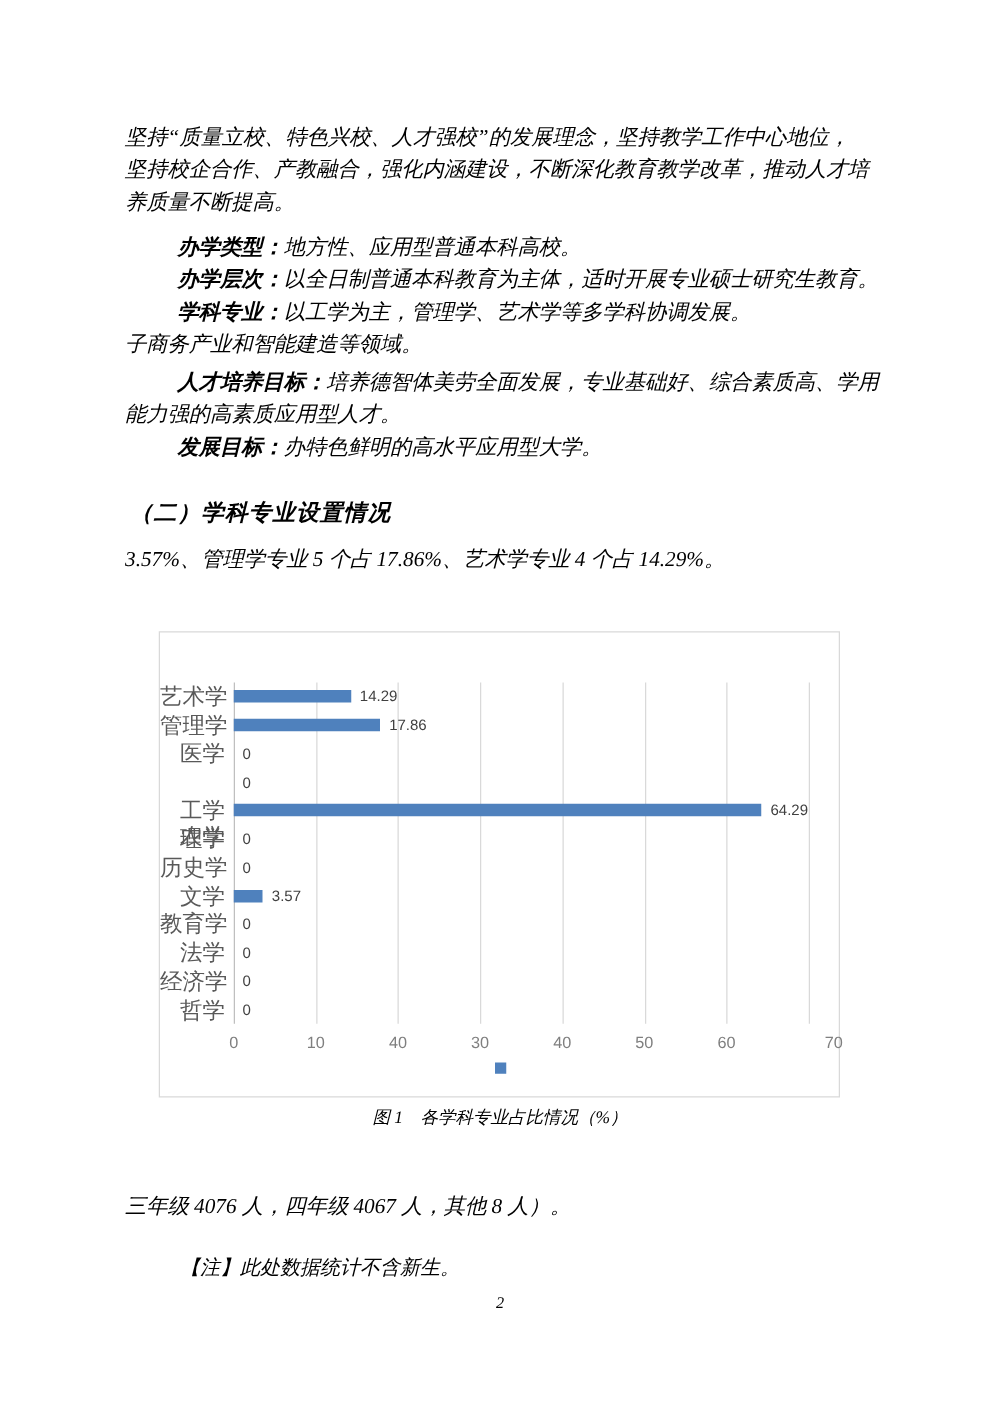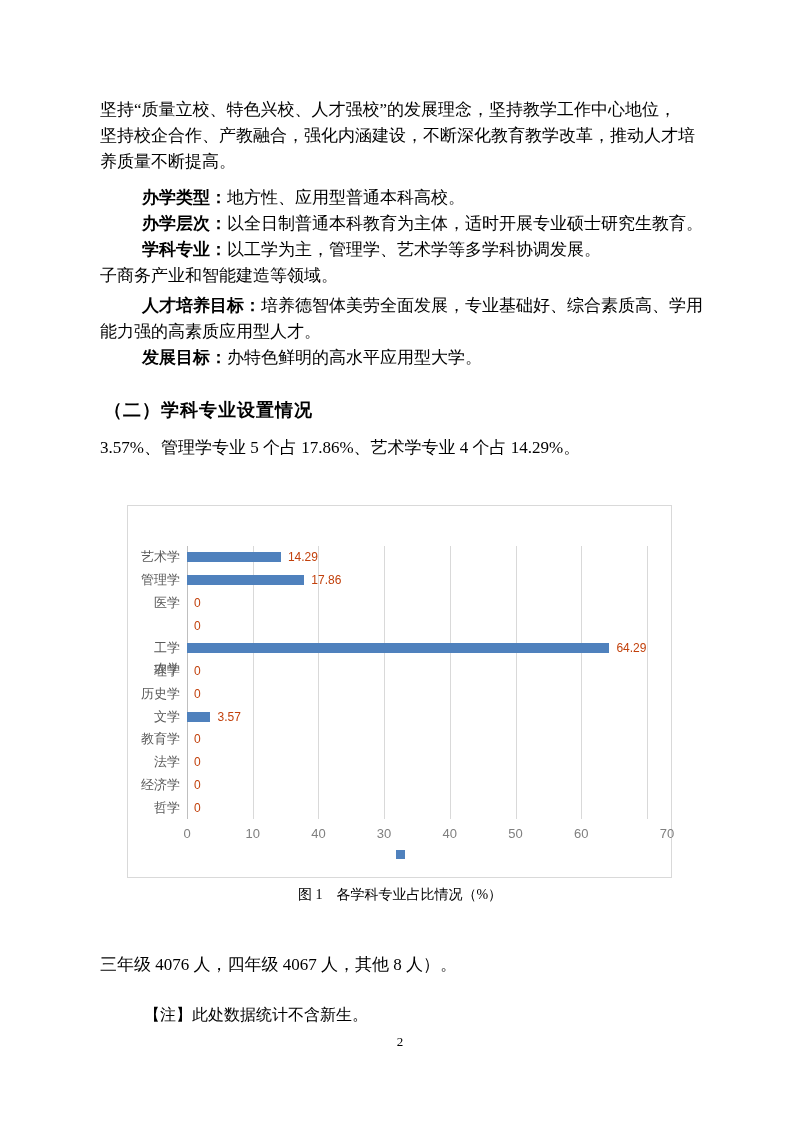--- a/index.html
+++ b/index.html
@@ -2,21 +2,21 @@
 <html><head>
 <meta charset="utf-8">
 <style>
   * { margin:0; padding:0; box-sizing:border-box; }
   html,body { background:#ffffff; }
   .page {
     position:relative; width:800px; height:1130px; background:#ffffff;
     font-family:"Liberation Serif","DejaVu Serif",serif; color:#000;
     overflow:hidden;
   }
-  .abs { position:absolute; }
+  .abs { position:absolute;font-style:italic; }
   .textcol { left:100px; width:620px; }
   .line { white-space:nowrap; font-size:17px; line-height:26px; height:26px; }
   .sp10 { height:10px; }
   .sp4 { height:4px; }
   .indent { padding-left:42px; }
   .blabel { font-family:"Liberation Sans","DejaVu Sans",sans-serif; font-weight:700; }
   .h-section {
     font-family:"Liberation Sans","DejaVu Sans",sans-serif; font-weight:700;
     font-size:18px; line-height:24px; white-space:nowrap; letter-spacing:1px;
   }
@@ -24,23 +24,23 @@
 
   
   .chart {
     position:absolute; left:127px; top:505px; width:545px; height:373px;
     border:1px solid #d9d9d9; background:#ffffff;
     font-family:"Liberation Sans","DejaVu Sans",sans-serif;
   }
   .gridline { position:absolute; width:1px; background:#d9d9d9; }
   .gridline.axis { background:#bfbfbf; }
   .cat-label { position:absolute; left:0; width:52px; text-align:right;
-    font-size:13px; color:#595959; line-height:16px; white-space:nowrap; }
+    font-size:18px; color:#595959; line-height:16px; white-space:nowrap; }
   .bar { position:absolute; height:10px; }
-  .val-label { position:absolute; font-size:12px; color:#c2410c; line-height:14px; }
+  .val-label { position:absolute; font-size:12px; color:#404040; line-height:14px; }
   .tick-label { position:absolute; top:320px; width:40px; text-align:center;
     font-size:13px; color:#7f7f7f; }
   .legend-marker { position:absolute; left:268px; top:344px; width:9px; height:9px; }
 
   .caption { left:100px; width:600px; text-align:center; font-size:14px;
     line-height:18px; white-space:nowrap; }
   .note-line { white-space:nowrap; font-size:16px; line-height:18px; padding-left:44px; }
   .pagenum { left:100px; width:600px; text-align:center; font-size:13px; line-height:16px; }
 </style>
 </head>

